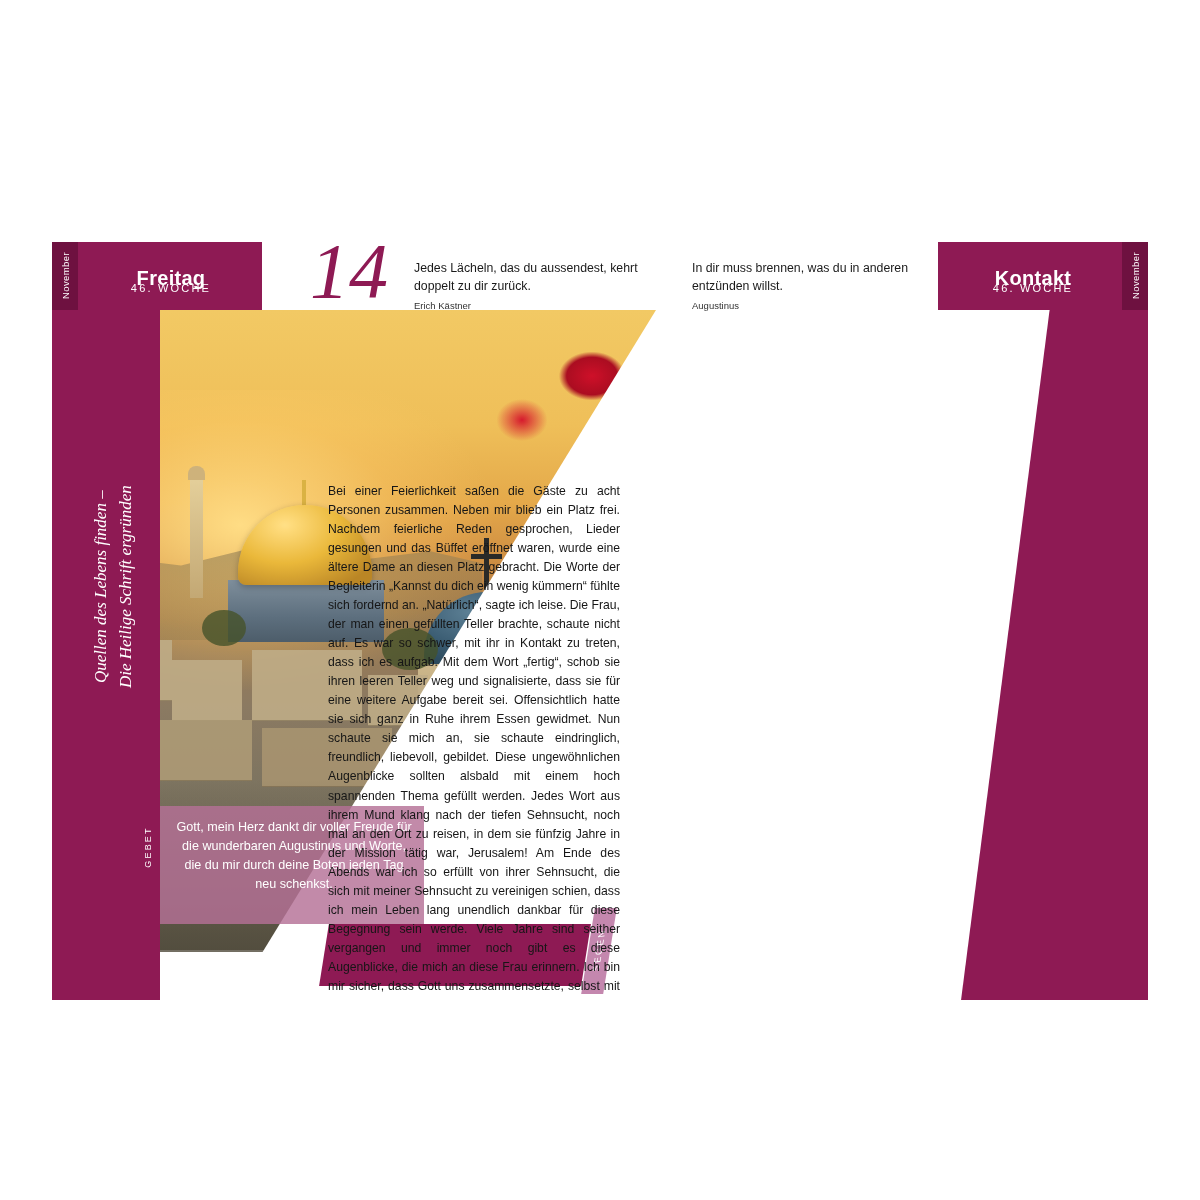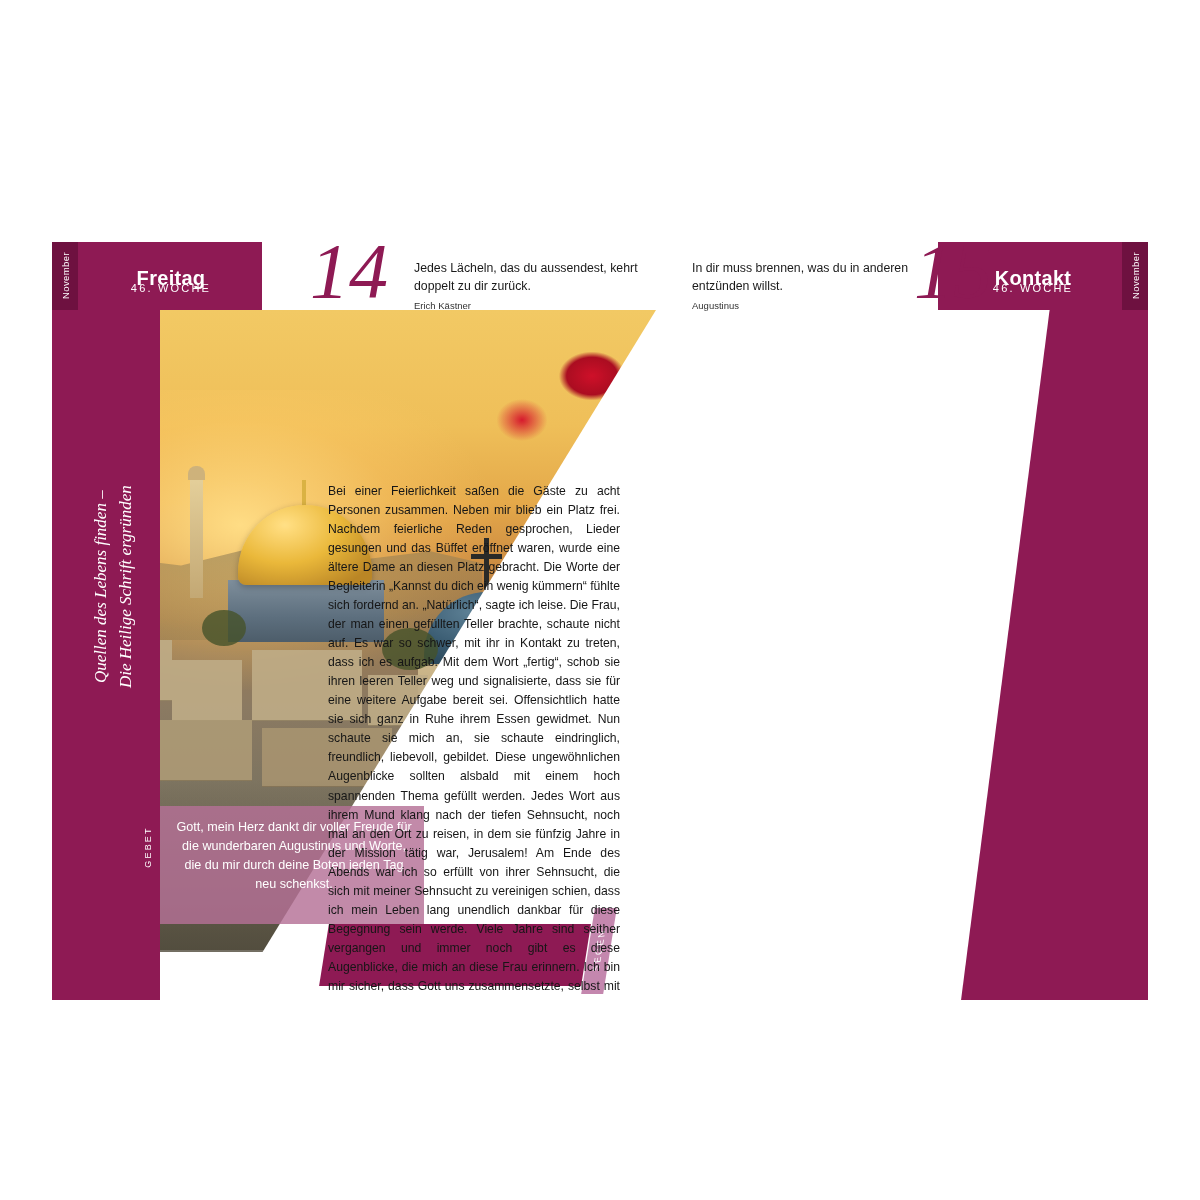--- a/index.html
+++ b/index.html
@@ -526,21 +526,20 @@
   <div class="month-tab month-right">
     <span>November</span>
   </div>
 
   <div class="dayname dayname-left">Freitag</div>
   <div class="weeknum weeknum-left">46. WOCHE</div>
   <div class="bignum bignum-left">14</div>
 
   <div class="dayname dayname-right">Kontakt</div>
   <div class="weeknum weeknum-right">46. WOCHE</div>
-  <div class="bignum bignum-right">15</div>
 
   <div class="quote quote-right">
     <span>In dir muss brennen, was du in anderen entzünden willst.</span>
     <span class="src">Augustinus</span>
   </div>
   <div class="quote quote-left">
     <span>Jedes Lächeln, das du aussendest, kehrt doppelt zu dir zurück.</span>
     <span class="src">Erich Kästner</span>
   </div>
 

